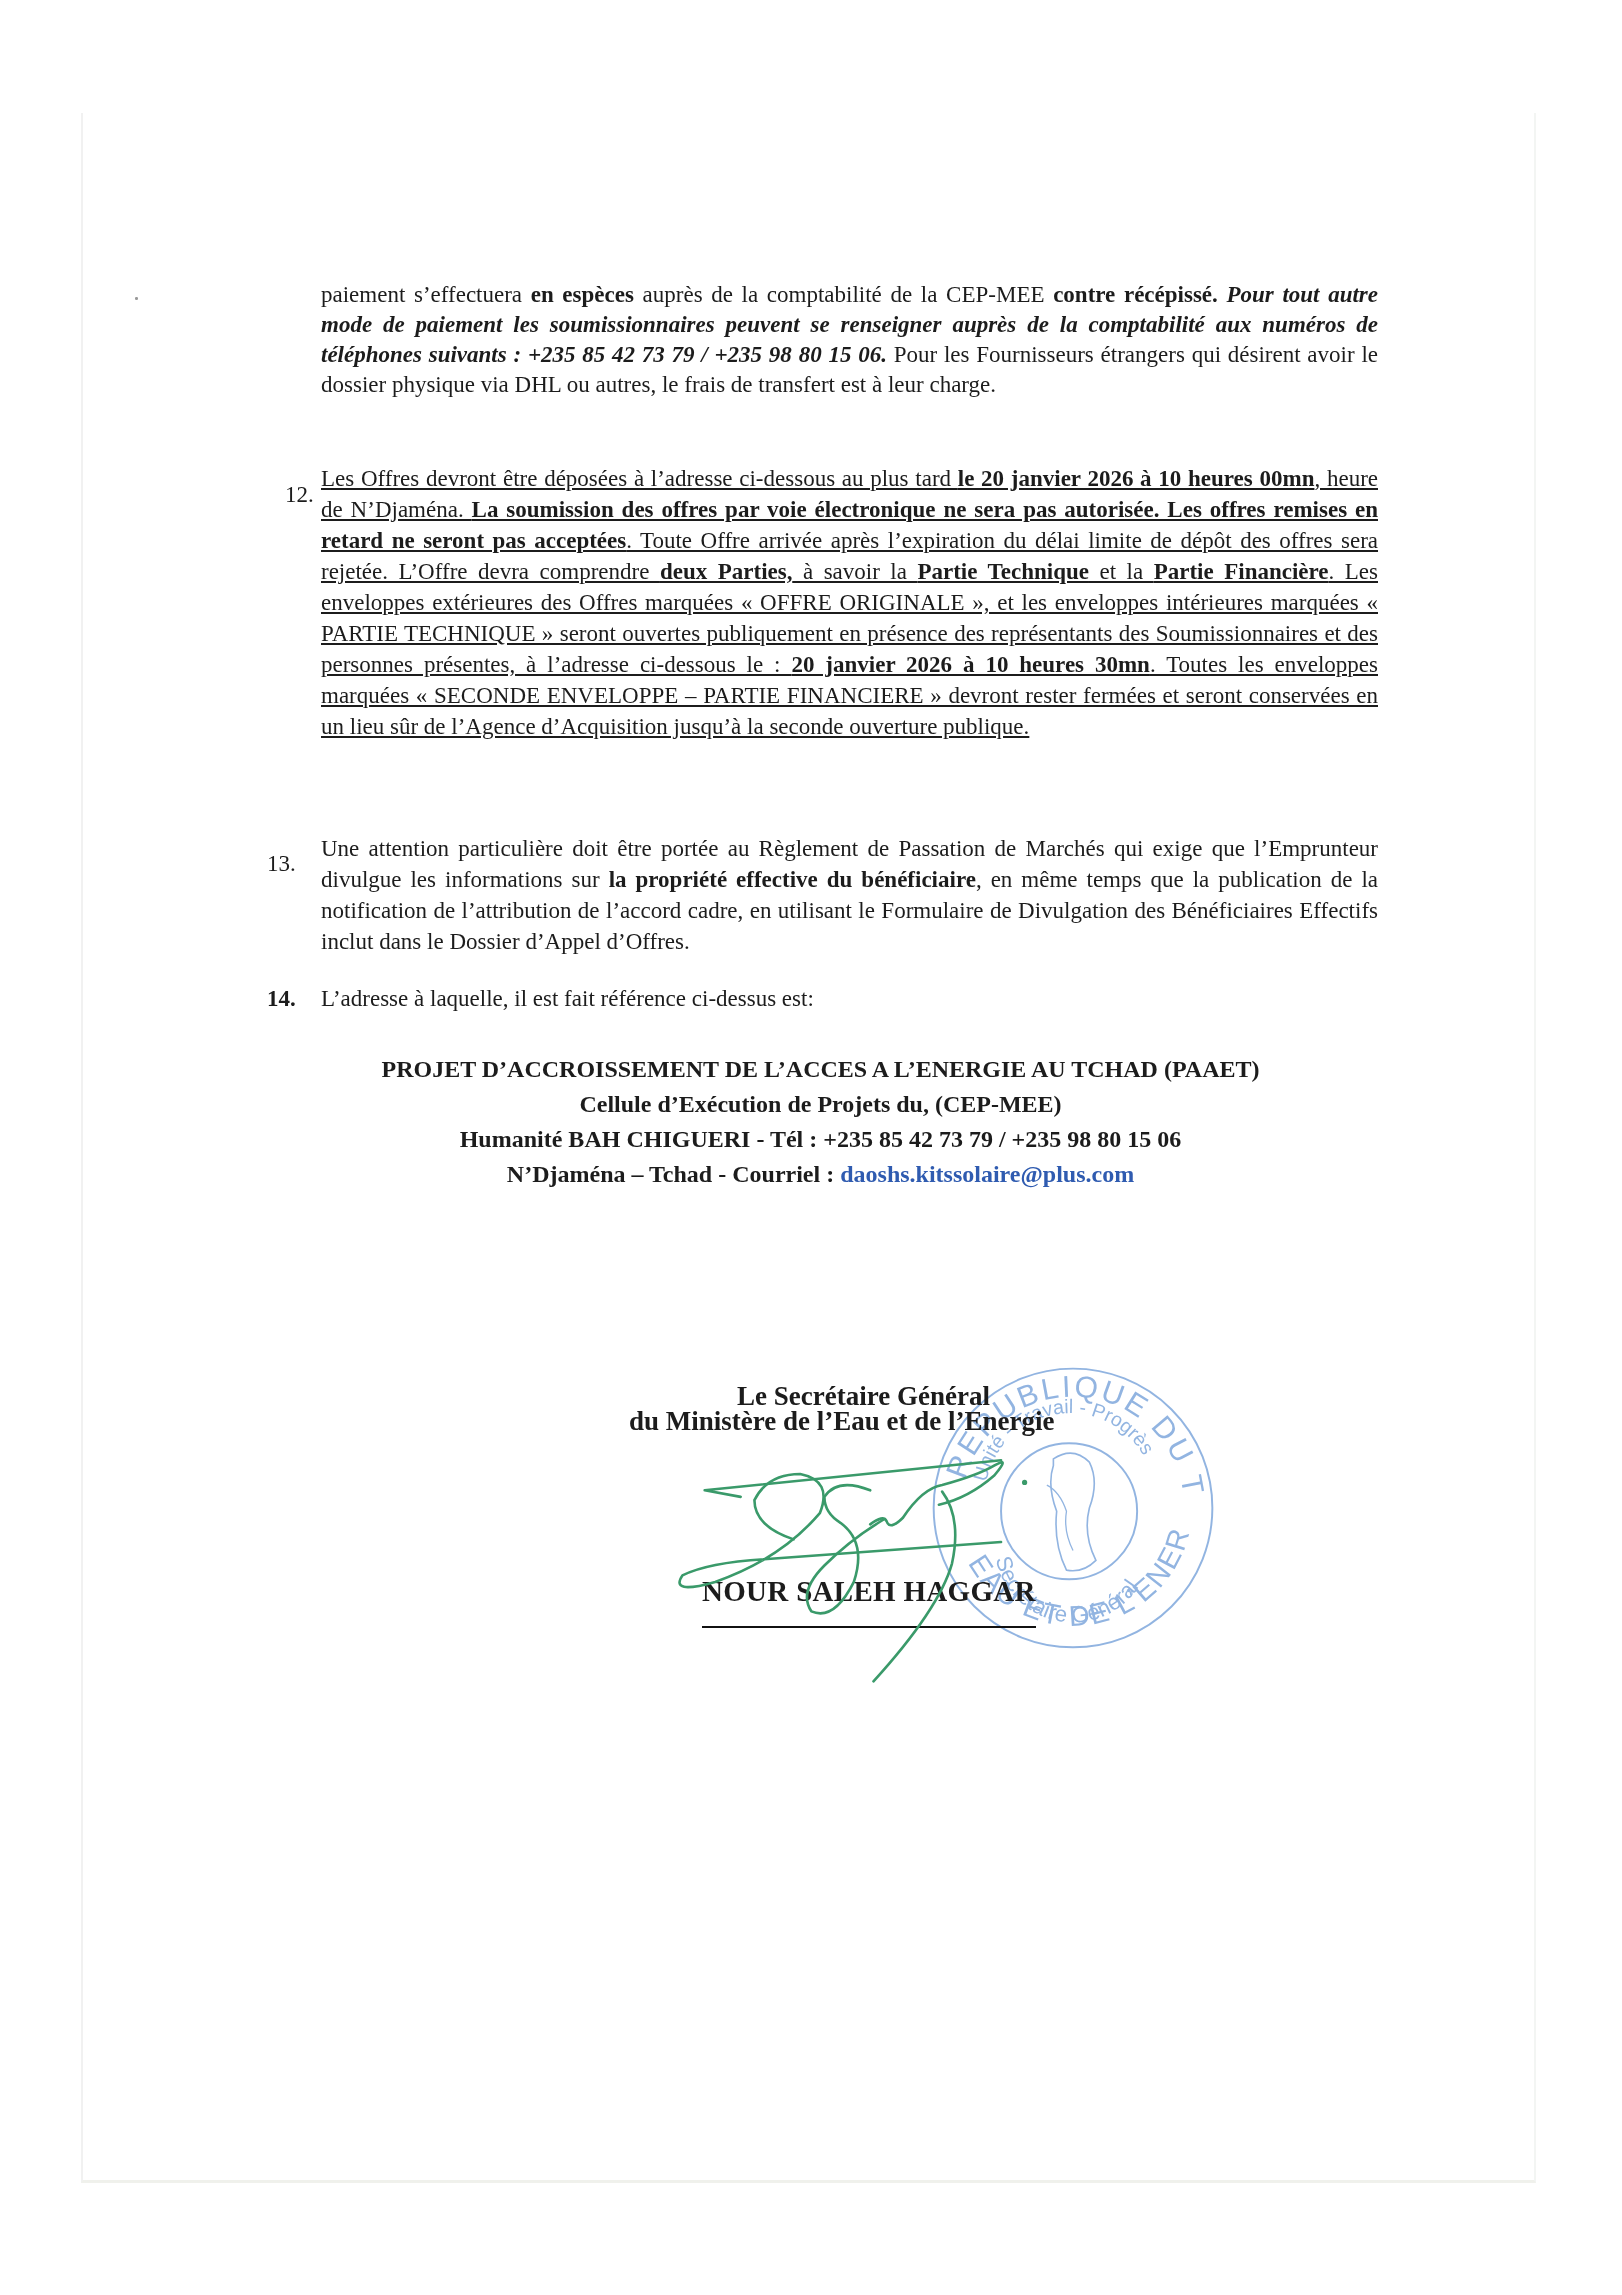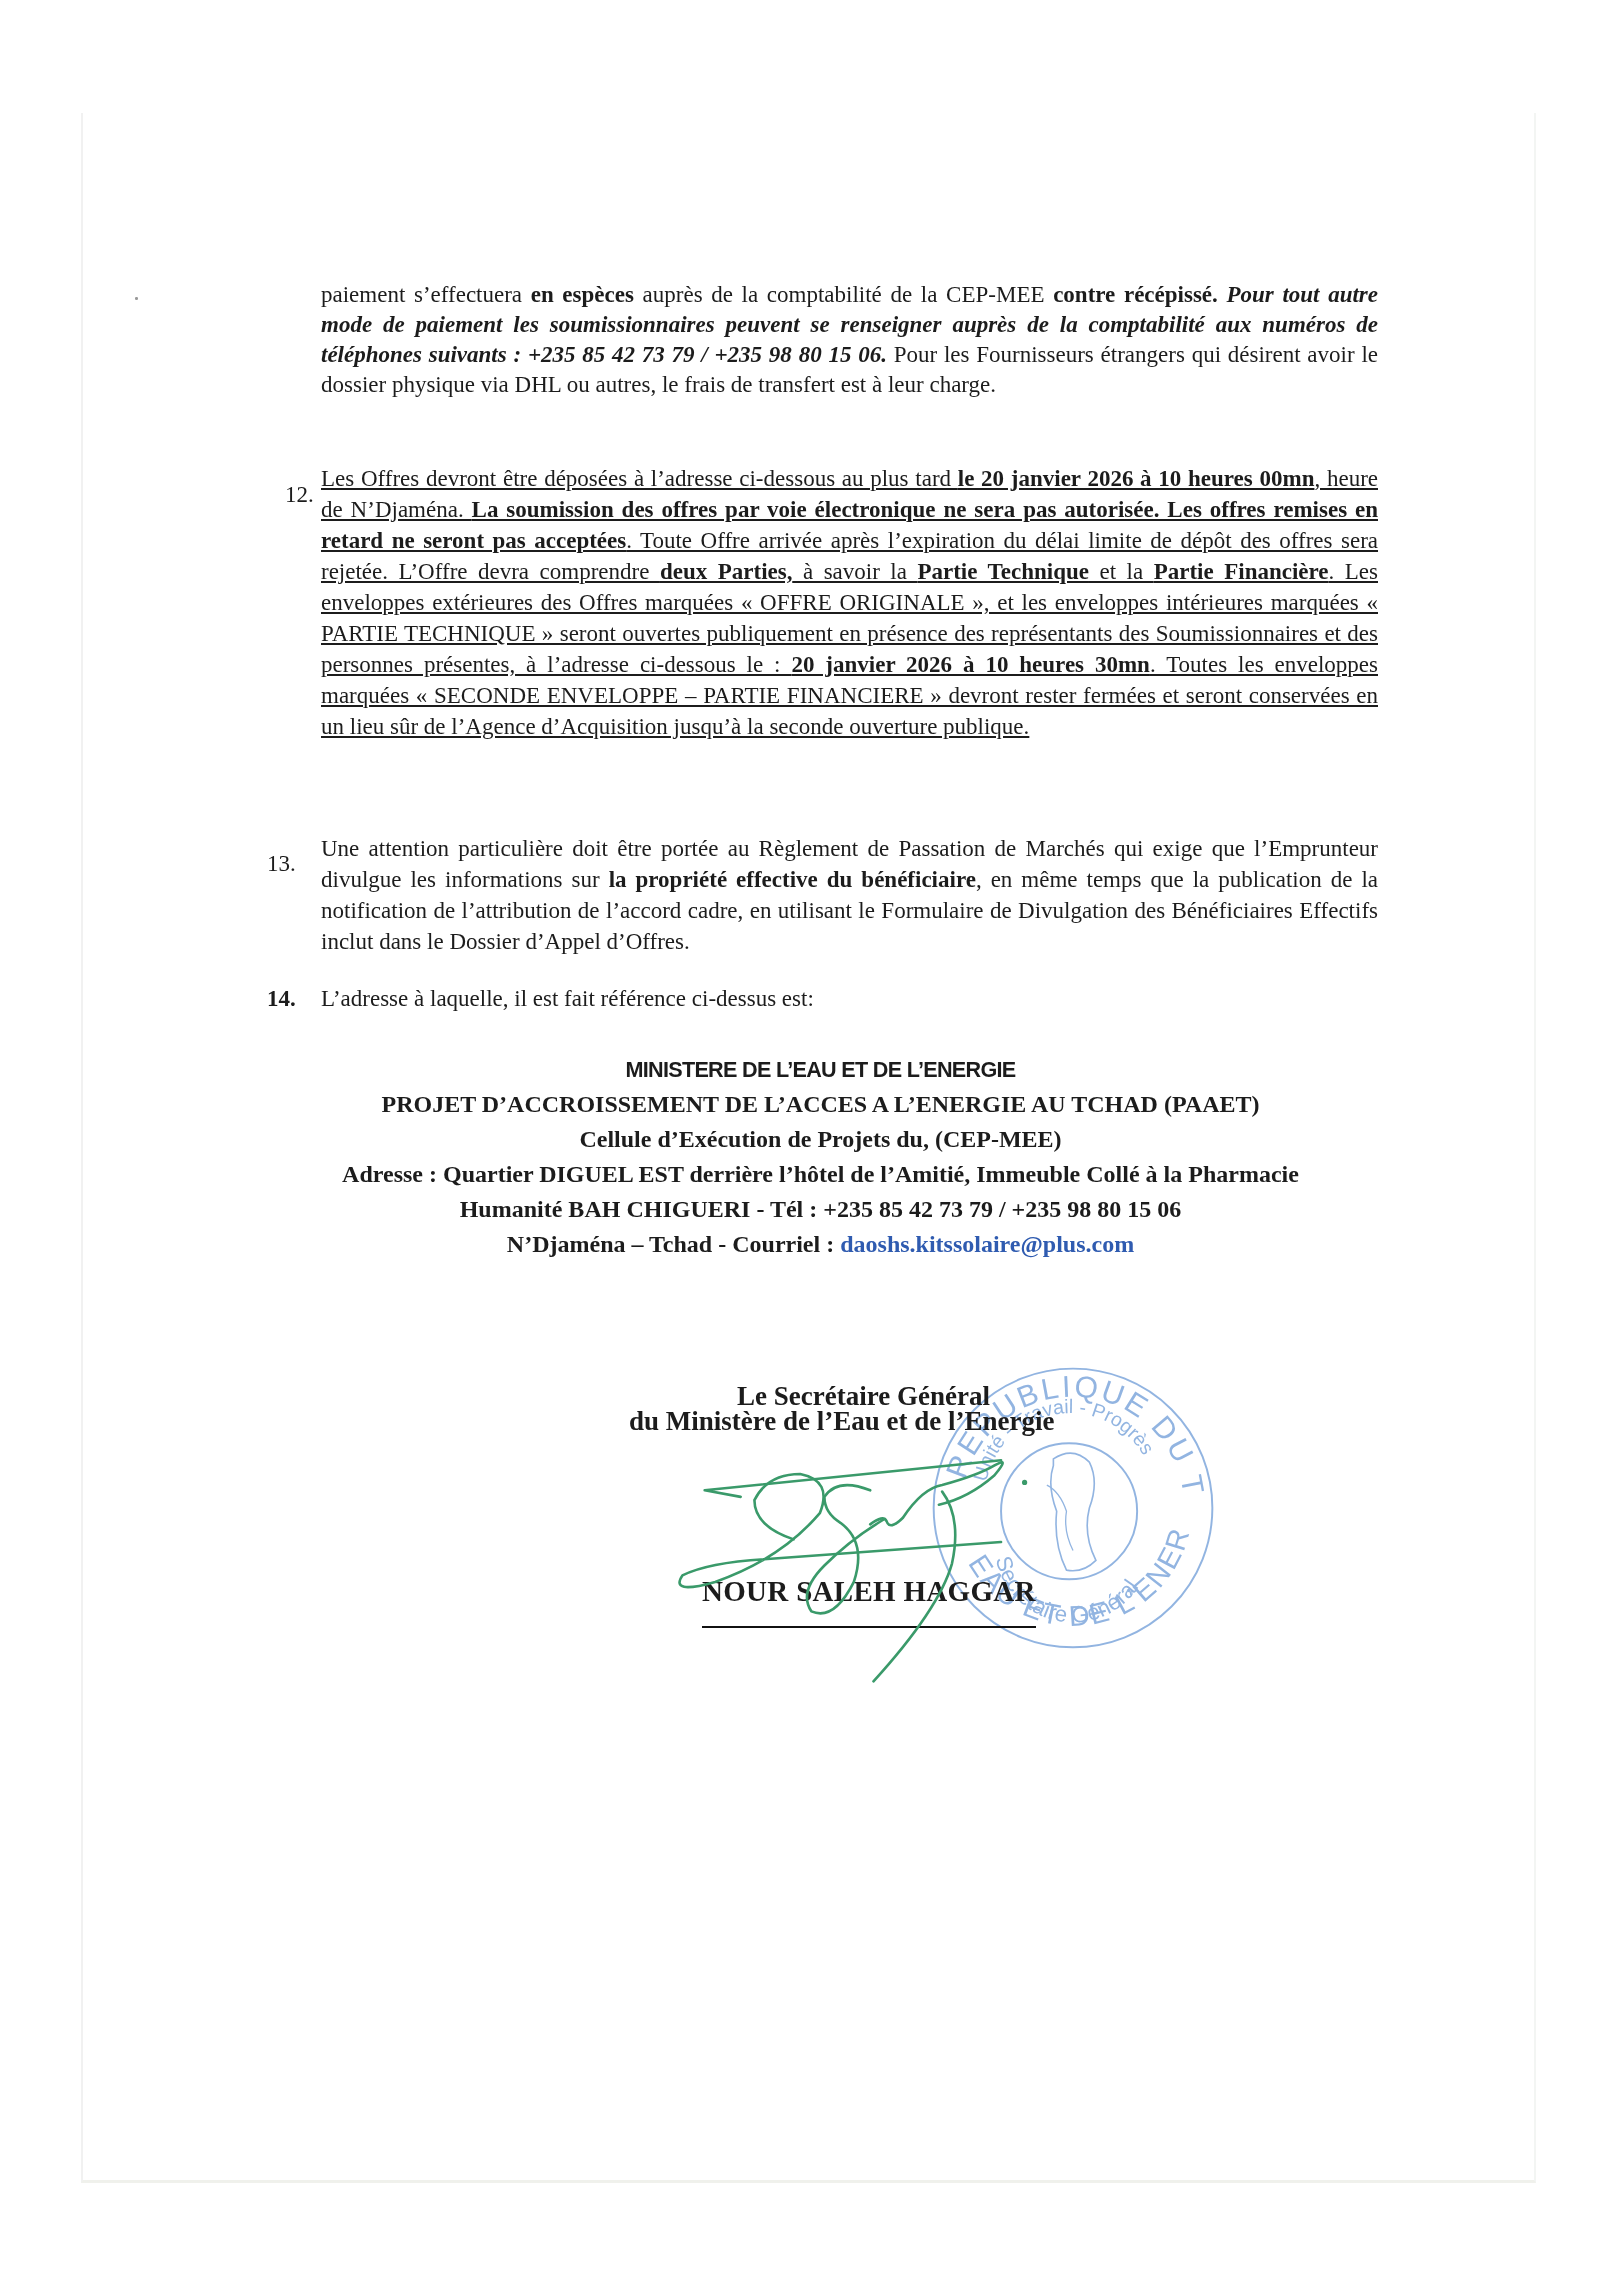--- a/index.html
+++ b/index.html
@@ -47,24 +47,22 @@
 <div class="para" style="top:833px;">
   <span>Une attention particulière doit être portée au Règlement de Passation de Marchés qui exige que l’Emprunteur divulgue les informations sur </span><b>la propriété effective du bénéficiaire</b><span>, en même temps que la publication de la notification de l’attribution de l’accord cadre, en utilisant le Formulaire de Divulgation des Bénéficiaires Effectifs inclut dans le Dossier d’Appel d’Offres.</span>
 </div>
 
 <div class="num" style="top:983px;font-weight:bold;">14.</div>
 <div class="para" style="top:983px;">
   <span>L’adresse à laquelle, il est fait référence ci-dessus est:</span>
 </div>
 
 <div class="addr" style="top:1052px;">
-  <span class="line sans">MINISTERE DE L’EAU ET DE L’ENERGIE</span>
   <span class="line serif">PROJET D’ACCROISSEMENT DE L’ACCES A L’ENERGIE AU TCHAD (PAAET)</span>
   <span class="line serif">Cellule d’Exécution de Projets du, (CEP-MEE)</span>
-  <span class="line serif">Adresse : Quartier DIGUEL EST derrière l’hôtel de l’Amitié, Immeuble Collé à la Pharmacie</span>
   <span class="line serif">Humanité BAH CHIGUERI - Tél : +235 85 42 73 79 / +235 98 80 15 06</span>
   <span class="line serif"><span>N’Djaména – Tchad - Courriel : </span><span class="email">daoshs.kitssolaire@plus.com</span></span>
 </div>
 
 <svg class="overlay" width="1622" height="2295" viewBox="0 0 2479 3508">
   <g fill="none" stroke="#7fa8dc" stroke-width="3" opacity="0.85">
     <circle cx="1640" cy="2305" r="213"></circle>
     <circle cx="1634" cy="2310" r="104"></circle>
     <path d="M1610 2230 q30 -20 55 5 q15 30 0 70 q-10 40 10 80 q-20 20 -45 15 q-20 -40 -15 -90 q-15 -40 -5 -70 z" stroke-width="2.5"></path>
     <path d="M1600 2270 q20 10 30 40 q-5 30 10 60" stroke-width="2"></path>

